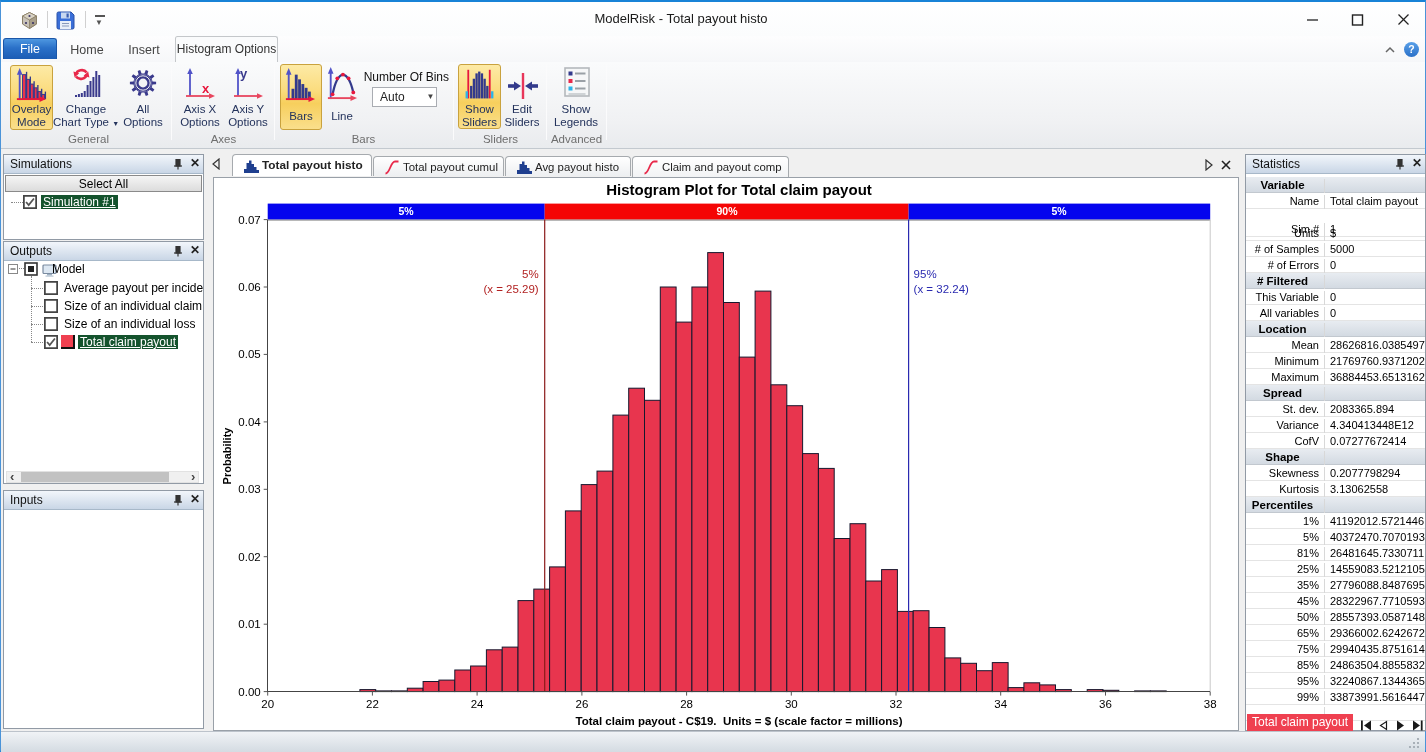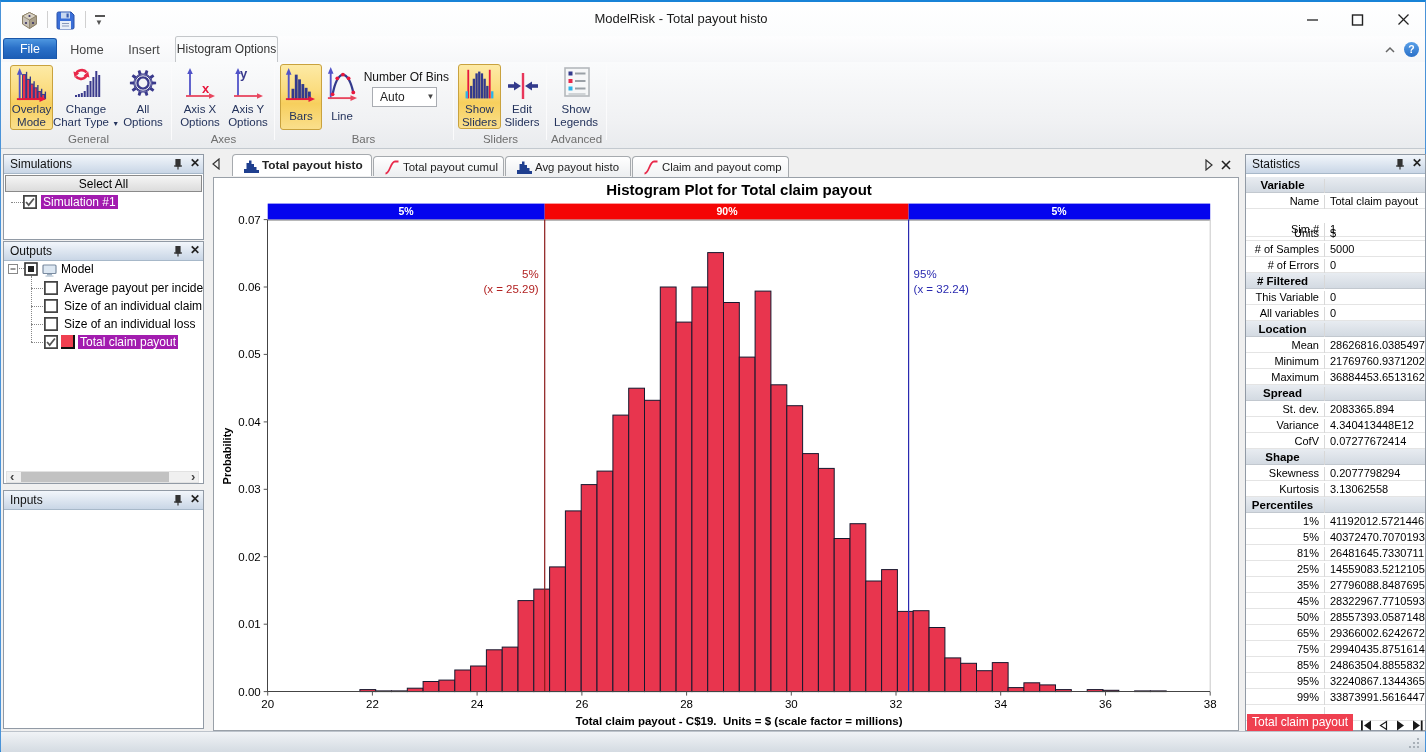--- a/index.html
+++ b/index.html
@@ -26,21 +26,21 @@
 
 #combo { left:371px; top:85px; width:65px; height:20px; background:#fff; border:1px solid #a9acb2; font-size:12px; color:#222; line-height:18px; padding-left:7px; }
 #comboarr { left:423px; top:85px; width:13px; height:20px; font-size:8px; color:#444; text-align:center; line-height:20px; }
 
 .panel { background:#fff; border:1px solid #919aa5; }
 .phead { position:absolute; left:0; top:0; right:0; height:19px; background:linear-gradient(#f2f6fb,#c9d6e6); border-bottom:1px solid #a7b8c9; font-size:12px; color:#111; padding:2px 0 0 6px; }
 .pico { position:absolute; top:4px; }
 .px { position:absolute; top:1px; font-size:12px; color:#222; font-weight:bold; }
 
 .trow { position:absolute; font-size:12px; color:#000; white-space:nowrap; }
-.sel { background:#a21caf; color:#fff; padding:0 2px; }
+.sel { background:#14532d; color:#fff; padding:0 2px;text-decoration:underline; }
 
 .ctab { position:absolute; height:22px; background:linear-gradient(#ffffff,#edeff1); border:1px solid #a6aaae; border-bottom:none; border-radius:4px 4px 0 0; font-size:11.4px; color:#222; line-height:21px; white-space:nowrap; }
 .ctab .ti { position:absolute; left:10px; top:4px; }
 .ctab .tx { position:absolute; left:29px; top:0px; }
 
 #stats { left:1244px; top:152px; width:181px; height:577px; }
 .srow { position:absolute; left:0; width:179px; height:16px; border-bottom:1px solid #e4e4e4; font-size:11px; color:#000; }
 .shead { background:linear-gradient(#e8ecf1,#d3dae2); border-bottom:1px solid #c2c8cf; }
 .slab { position:absolute; left:0; top:2px; width:73px; text-align:right; }
 .shl { font-weight:bold; text-align:center; font-size:11.5px; }
@@ -275,21 +275,21 @@
   <div style="position:absolute;left:15px;top:26px;width:5px;border-top:1px dotted #888"></div>
   <svg style="position:absolute;left:20px;top:20px" width="14" height="14">
         <rect x="1" y="1" width="12" height="12" fill="#fff" stroke="#333" stroke-width="1.6"></rect>
         <rect x="4" y="4" width="6" height="6" fill="#222"></rect>
       </svg>
   <div style="position:absolute;left:38px;top:21px"><svg width="15" height="13" viewBox="0 0 15 13">
           <rect x="1" y="1" width="13" height="8.5" rx="1" fill="#dce7f2" stroke="#7a8ba0" stroke-width="1.2"></rect>
           <rect x="5" y="10" width="5" height="1.5" fill="#9db0c2"></rect>
           <rect x="3.5" y="11.5" width="8" height="1.2" fill="#b8c6d4"></rect>
         </svg></div>
-  <div class="trow" style="left:57px;top:20px">Model</div>
+  <div class="trow" style="left:48px;top:20px">Model</div>
   <div style="position:absolute;left:27px;top:34px;height:66px;border-left:1px dotted #888"></div>
   <div style="position:absolute;left:27px;top:46px;width:12px;border-top:1px dotted #888"></div>
   <svg width="14" height="14" viewBox="0 0 16 16" style="position:absolute;left:40px;top:39px">
         <rect x="1" y="1" width="14" height="14" fill="#fff" stroke="#444" stroke-width="2"></rect>
       </svg>
   <div class="trow" style="left:60px;top:39px">Average payout per incident</div>
   <div style="position:absolute;left:27px;top:64px;width:12px;border-top:1px dotted #888"></div>
   <svg width="14" height="14" viewBox="0 0 16 16" style="position:absolute;left:40px;top:57px">
         <rect x="1" y="1" width="14" height="14" fill="#fff" stroke="#444" stroke-width="2"></rect>
       </svg>

